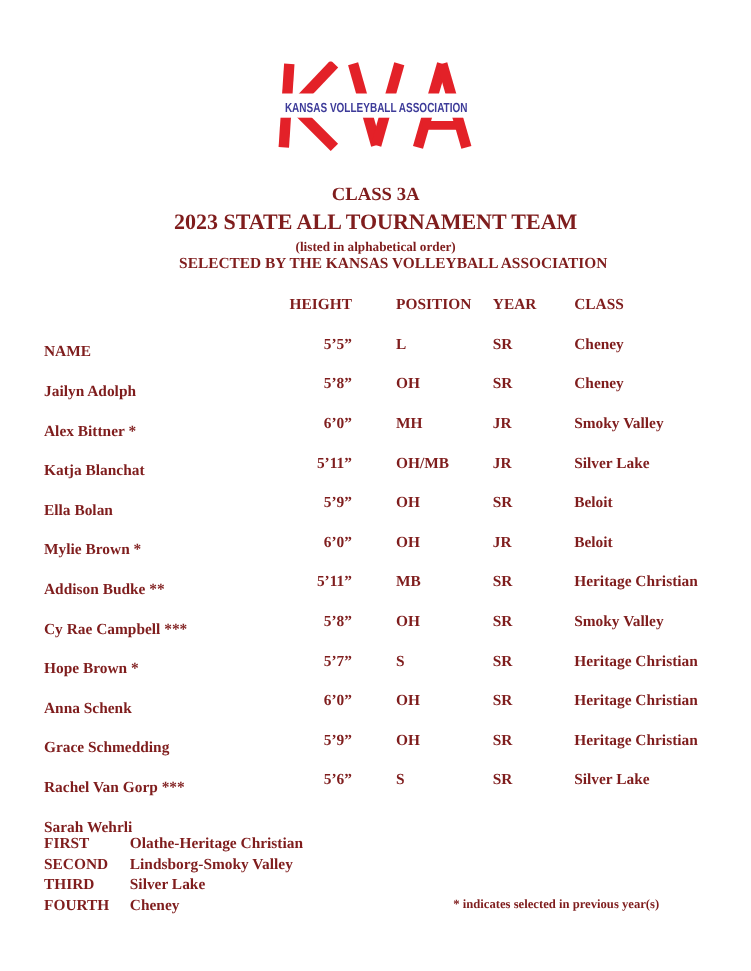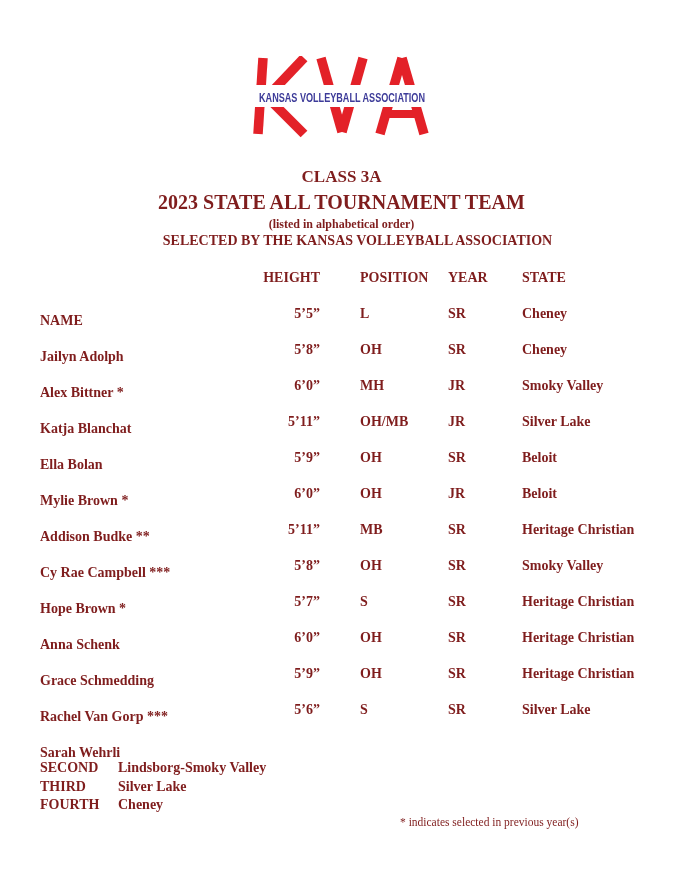--- a/index.html
+++ b/index.html
@@ -41,22 +41,22 @@
   .c-school{flex:1;}
   .placements{
     position:absolute;
     top:759px;left:40px;width:360px;
     font-weight:bold;font-size:14px;
   }
   .prow{display:flex;line-height:18.5px;}
   .p-label{width:78px;}
   .footnote{
     position:absolute;
-    top:816px;left:400px;
-    font-weight:normal;font-size:11.5px;
+    top:816px;left:412px;
+    font-weight:bold;font-size:11.5px;
   }
   .logo-banner{
     font-family:"Liberation Sans", sans-serif;
     font-weight:bold;
   }
 </style>
 </head>
 <body>
 
 <div class="page">
@@ -85,21 +85,21 @@
     <div class="t-order">(listed in alphabetical order)</div>
     <div class="t-selected">SELECTED BY THE KANSAS VOLLEYBALL ASSOCIATION</div>
   </div>
 
   <div class="tbl">
     <div class="trow">
       <div class="c-name">NAME</div>
       <div class="c-height">HEIGHT</div>
       <div class="c-pos">POSITION</div>
       <div class="c-year">YEAR</div>
-      <div class="c-school">STATE</div>
+      <div class="c-school">CLASS</div>
     </div>
     <div id="table-body">
         <div class="trow">
           <div class="c-name">Jailyn Adolph</div>
           <div class="c-height">5’5”</div>
           <div class="c-pos">L</div>
           <div class="c-year">SR</div>
           <div class="c-school">Cheney</div>
         </div>
         <div class="trow">
@@ -177,20 +177,24 @@
           <div class="c-height">5’6”</div>
           <div class="c-pos">S</div>
           <div class="c-year">SR</div>
           <div class="c-school">Silver Lake</div>
         </div>
       </div>
   </div>
 
   <div class="placements" id="placements">
       <div class="prow">
+        <div class="p-label">FIRST</div>
+        <div class="p-team">Olathe-Heritage Christian</div>
+      </div>
+      <div class="prow">
         <div class="p-label">SECOND</div>
         <div class="p-team">Lindsborg-Smoky Valley</div>
       </div>
       <div class="prow">
         <div class="p-label">THIRD</div>
         <div class="p-team">Silver Lake</div>
       </div>
       <div class="prow">
         <div class="p-label">FOURTH</div>
         <div class="p-team">Cheney</div>

